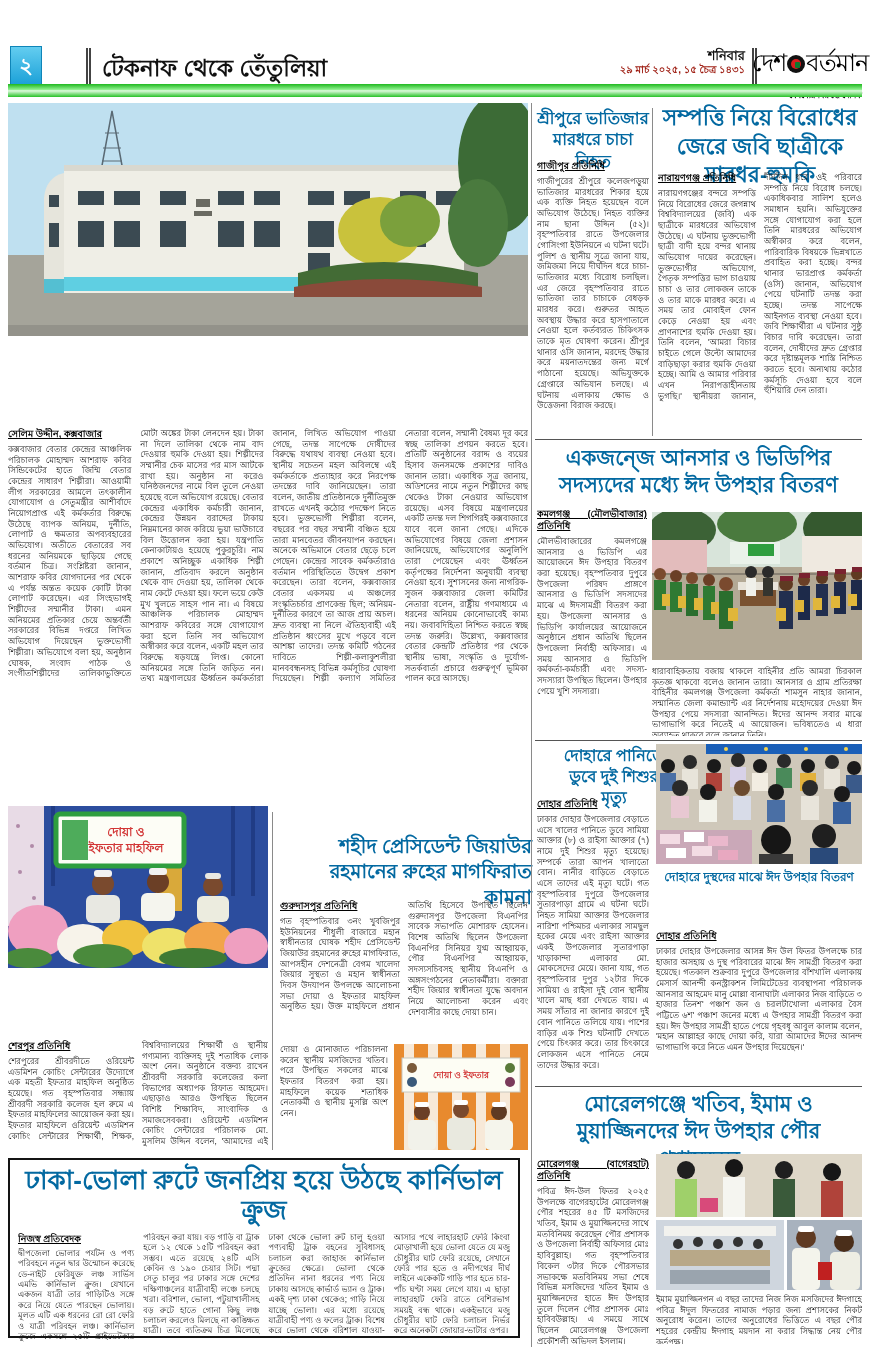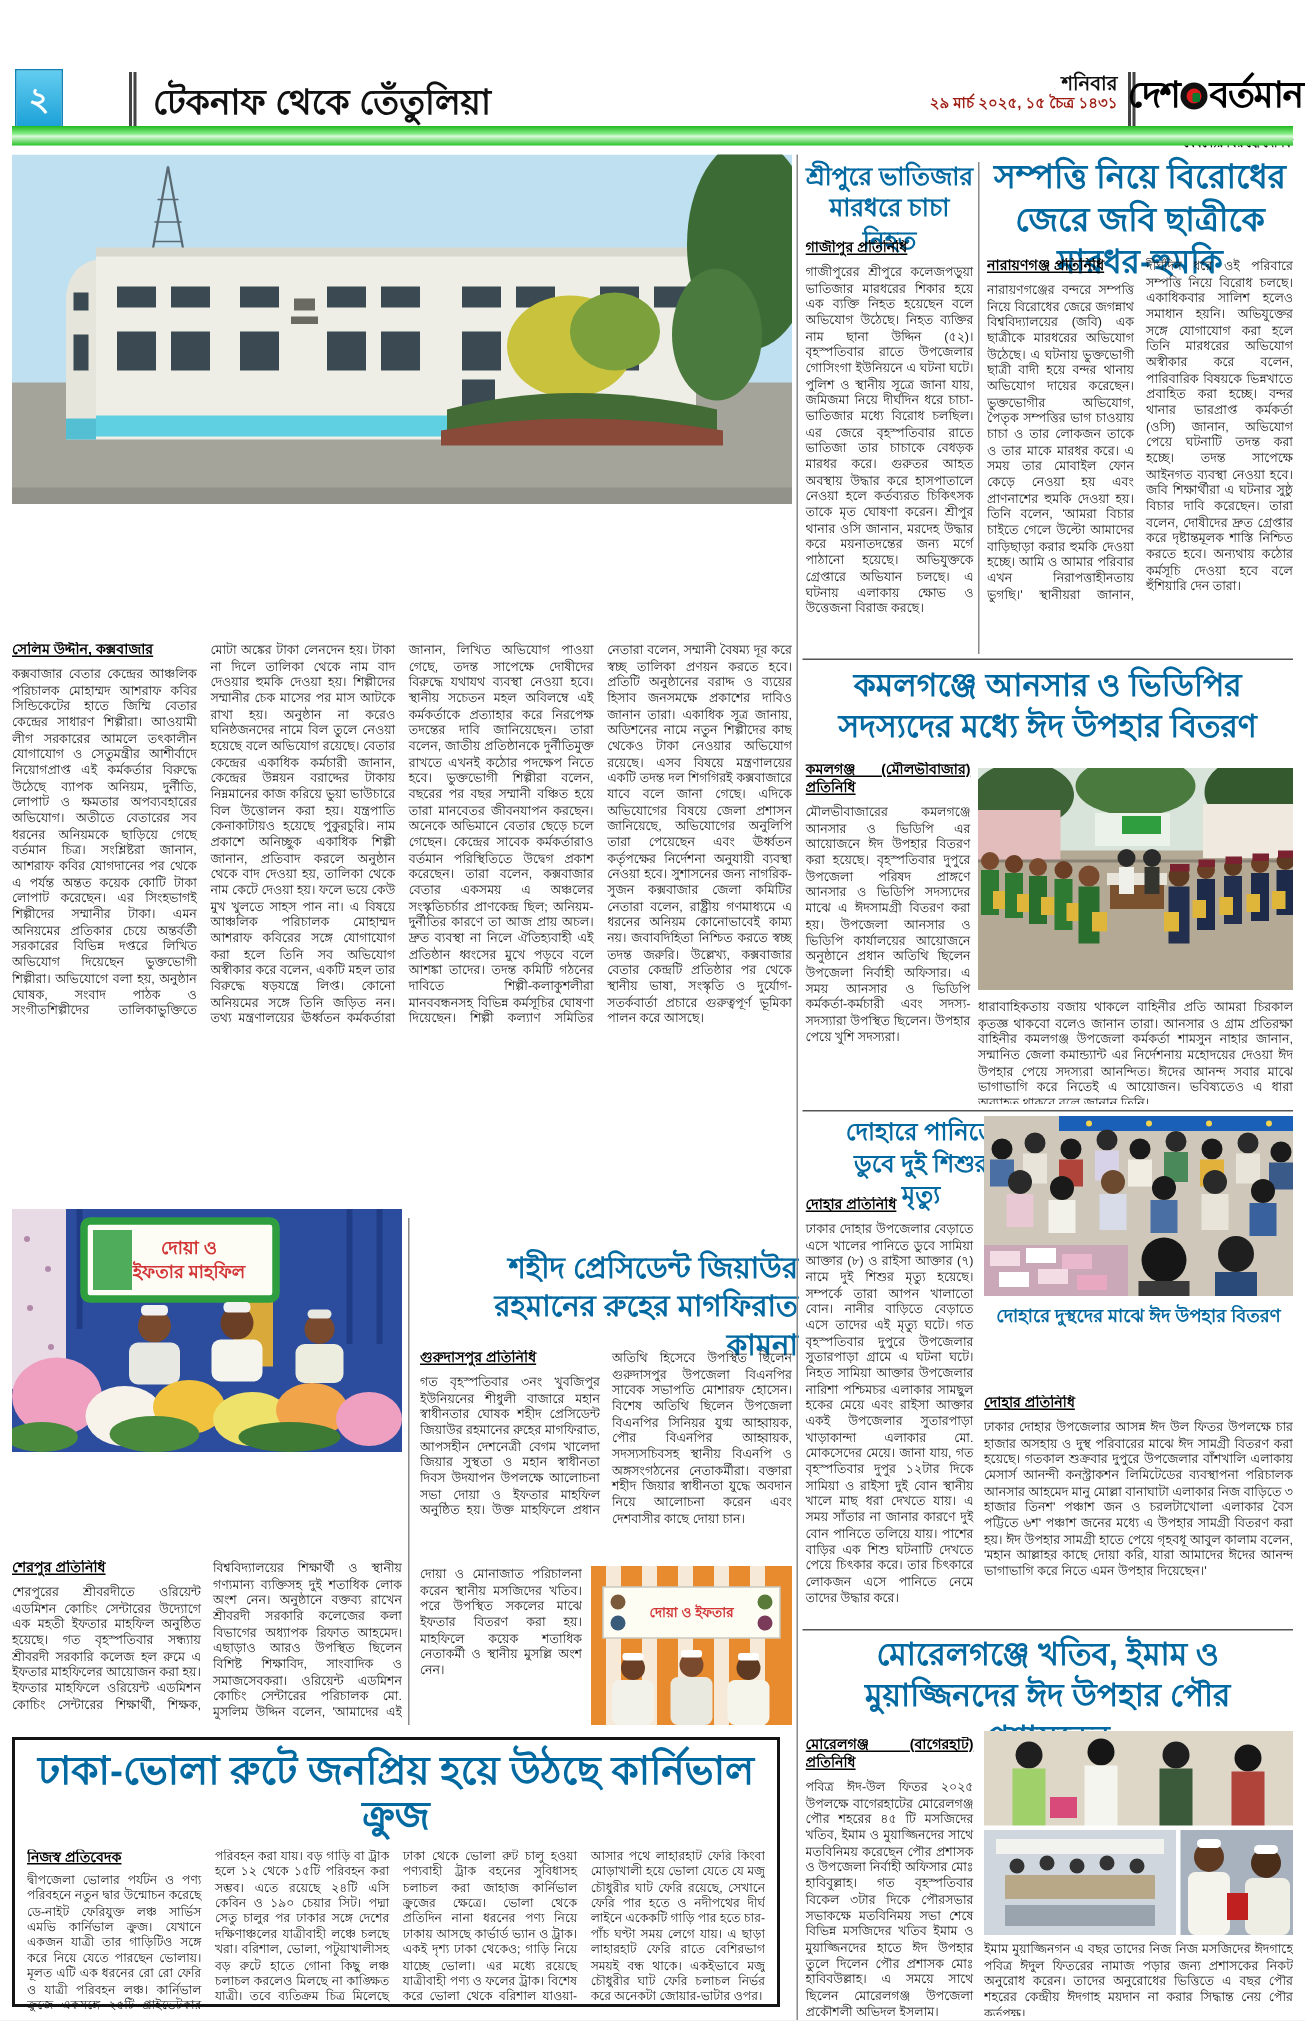--- a/index.html
+++ b/index.html
@@ -8,21 +8,21 @@
   .abs{position:absolute;}
   
   .page-badge{left:10px;top:46px;width:30px;height:40px;background:linear-gradient(180deg,#63cdf0,#179ed6);
      border:1px solid #0f85b8;color:#fff;font-size:21px;font-weight:700;display:flex;align-items:center;justify-content:center;}
   .dbl-rule{width:0;border-left:5px double #444;}
   .edition-tagline{font-size:23px;font-weight:700;letter-spacing:0;}
   .date-block{text-align:right;line-height:1.25;}
   .date-weekday{font-size:13px;font-weight:700;color:#111;}
   .date-line{font-size:10px;font-weight:700;color:#9e1d12;}
   .masthead{width:104px;text-align:center;}
-  .masthead-row{display:flex;align-items:center;justify-content:center;gap:1px;font-size:24px;font-weight:700;letter-spacing:-1px;color:#000;}
+  .masthead-row{display:flex;align-items:center;justify-content:center;gap:1px;font-size:24px;font-weight:400;letter-spacing:-1px;color:#000;}
   .m-logo{width:18px;height:18px;border-radius:50%;background:#111;position:relative;flex:0 0 auto;}
   .m-logo::after{content:"";position:absolute;left:4px;top:4px;width:10px;height:10px;border-radius:50%;background:#d81d1d;}
   .m-logo::before{content:"";position:absolute;left:8px;top:7px;width:5px;height:6px;background:#0a7a2f;z-index:1;border-radius:1px;}
   .masthead-underline{height:3px;background:#000;margin-top:1px;}
   .masthead-tagline{font-size:8px;font-weight:700;text-align:right;margin-top:1px;}
   .green-bar{left:8px;top:84px;width:854px;height:13px;
      background:linear-gradient(180deg,#1fb81f 0%,#8df08d 42%,#defade 52%,#27c227 100%);}
   
   .headline{font-weight:700;text-align:center;color:#0369a1;}
   .byline{display:block;font-size:9.5px;font-weight:700;text-decoration:underline;margin:0 0 4px 0;color:#000;}
@@ -219,21 +219,21 @@
   <div class="abs vrule" style="left:652px;top:108px;height:328px;"></div>
 
   <h2 class="abs headline" style="left:658px;top:104px;width:204px;font-size:22px;line-height:1.3;margin:0;">সম্পত্তি নিয়ে বিরোধের জেরে জবি ছাত্রীকে মারধর-হুমকি</h2>
   <div class="abs body-txt cols-2" style="left:658px;top:172px;width:204px;height:264px;">
     <span class="byline">নারায়ণগঞ্জ প্রতিনিধি</span>
     <span>নারায়ণগঞ্জের বন্দরে সম্পত্তি নিয়ে বিরোধের জেরে জগন্নাথ বিশ্ববিদ্যালয়ের (জবি) এক ছাত্রীকে মারধরের অভিযোগ উঠেছে। এ ঘটনায় ভুক্তভোগী ছাত্রী বাদী হয়ে বন্দর থানায় অভিযোগ দায়ের করেছেন। ভুক্তভোগীর অভিযোগ, পৈতৃক সম্পত্তির ভাগ চাওয়ায় চাচা ও তার লোকজন তাকে ও তার মাকে মারধর করে। এ সময় তার মোবাইল ফোন কেড়ে নেওয়া হয় এবং প্রাণনাশের হুমকি দেওয়া হয়। তিনি বলেন, 'আমরা বিচার চাইতে গেলে উল্টো আমাদের বাড়িছাড়া করার হুমকি দেওয়া হচ্ছে। আমি ও আমার পরিবার এখন নিরাপত্তাহীনতায় ভুগছি।' স্থানীয়রা জানান, দীর্ঘদিন ধরে ওই পরিবারে সম্পত্তি নিয়ে বিরোধ চলছে। একাধিকবার সালিশ হলেও সমাধান হয়নি। অভিযুক্তের সঙ্গে যোগাযোগ করা হলে তিনি মারধরের অভিযোগ অস্বীকার করে বলেন, পারিবারিক বিষয়কে ভিন্নখাতে প্রবাহিত করা হচ্ছে। বন্দর থানার ভারপ্রাপ্ত কর্মকর্তা (ওসি) জানান, অভিযোগ পেয়ে ঘটনাটি তদন্ত করা হচ্ছে। তদন্ত সাপেক্ষে আইনগত ব্যবস্থা নেওয়া হবে। জবি শিক্ষার্থীরা এ ঘটনার সুষ্ঠু বিচার দাবি করেছেন। তারা বলেন, দোষীদের দ্রুত গ্রেপ্তার করে দৃষ্টান্তমূলক শাস্তি নিশ্চিত করতে হবে। অন্যথায় কঠোর কর্মসূচি দেওয়া হবে বলে হুঁশিয়ারি দেন তারা।</span>
   </div>
 
   <div class="abs hrule" style="left:535px;top:439px;width:327px;"></div>
 
-  <h2 class="abs headline" style="left:535px;top:444px;width:327px;font-size:21px;line-height:1.3;margin:0;">কমলগঞ্জে আনসার ও ভিডিপির সদস্যদের মধ্যে ঈদ উপহার বিতরণ</h2>
+  <h2 class="abs headline" style="left:535px;top:444px;width:327px;font-size:21px;line-height:1.3;margin:0;">একজন্জে আনসার ও ভিডিপির সদস্যদের মধ্যে ঈদ উপহার বিতরণ</h2>
   <div class="abs body-txt" style="left:537px;top:508px;width:110px;height:228px;">
     <span class="byline">কমলগঞ্জ (মৌলভীবাজার) প্রতিনিধি</span>
     <span>মৌলভীবাজারের কমলগঞ্জে আনসার ও ভিডিপি এর আয়োজনে ঈদ উপহার বিতরণ করা হয়েছে। বৃহস্পতিবার দুপুরে উপজেলা পরিষদ প্রাঙ্গণে আনসার ও ভিডিপি সদস্যদের মাঝে এ ঈদসামগ্রী বিতরণ করা হয়। উপজেলা আনসার ও ভিডিপি কার্যালয়ের আয়োজনে অনুষ্ঠানে প্রধান অতিথি ছিলেন উপজেলা নির্বাহী অফিসার। এ সময় আনসার ও ভিডিপি কর্মকর্তা-কর্মচারী এবং সদস্য-সদস্যারা উপস্থিত ছিলেন। উপহার পেয়ে খুশি সদস্যরা।</span>
   </div>
   <svg class="abs photo" style="left:652px;top:512px;" width="210" height="148" viewBox="0 0 210 148">
     <rect width="210" height="148" fill="#b3a995"></rect>
     <rect width="210" height="55" fill="#d8e4da"></rect>
     <ellipse cx="30" cy="18" rx="34" ry="22" fill="#3c6236"></ellipse>
     <ellipse cx="105" cy="12" rx="40" ry="20" fill="#4a7a3e"></ellipse>
     <ellipse cx="185" cy="16" rx="34" ry="24" fill="#35592f"></ellipse>

